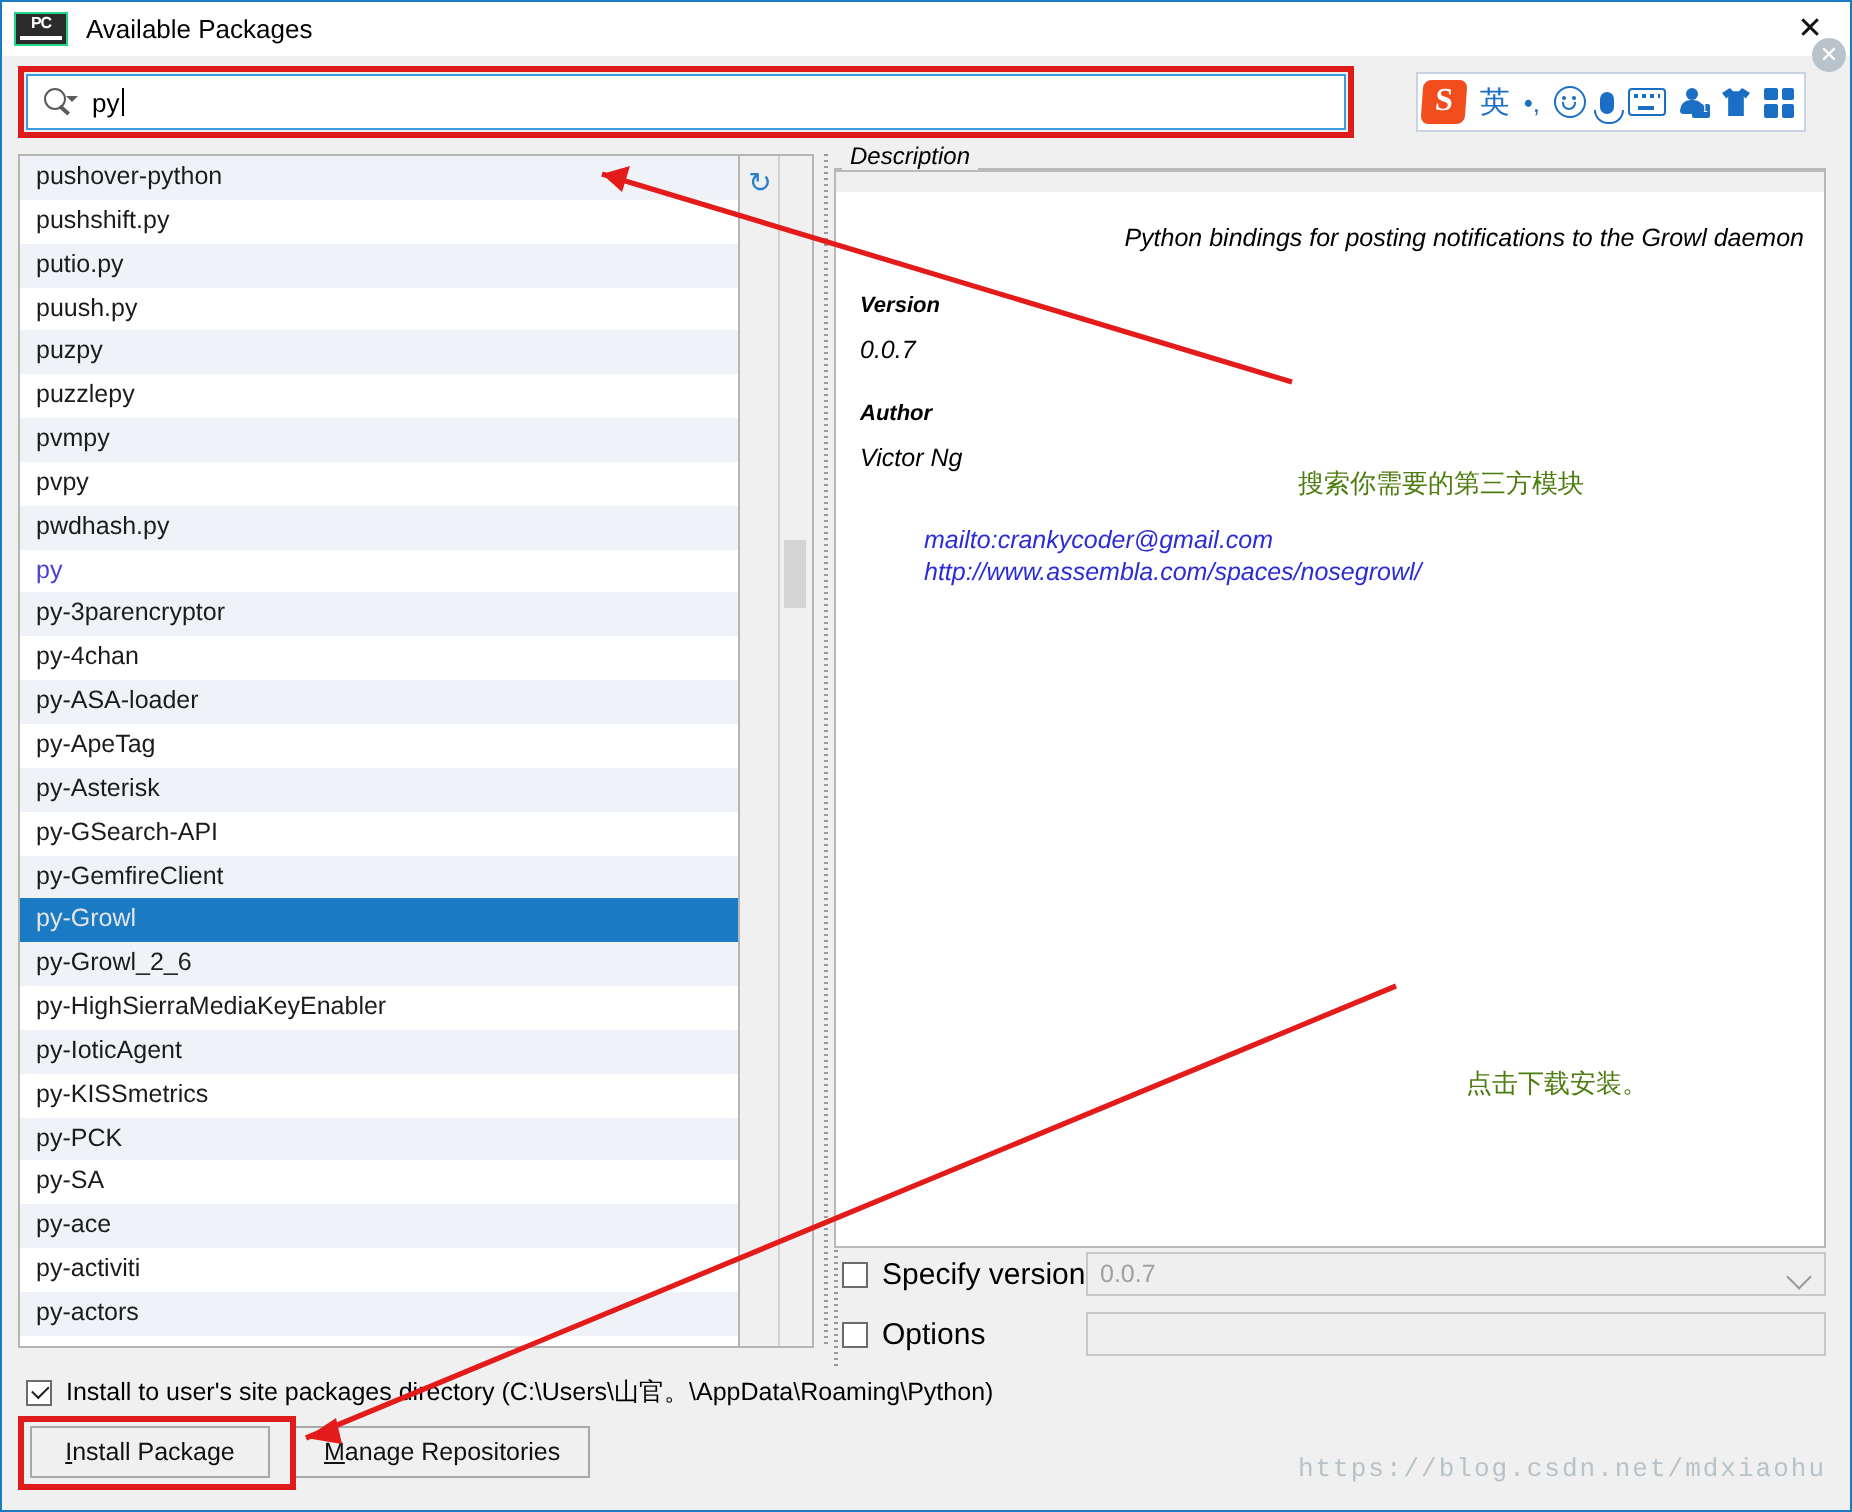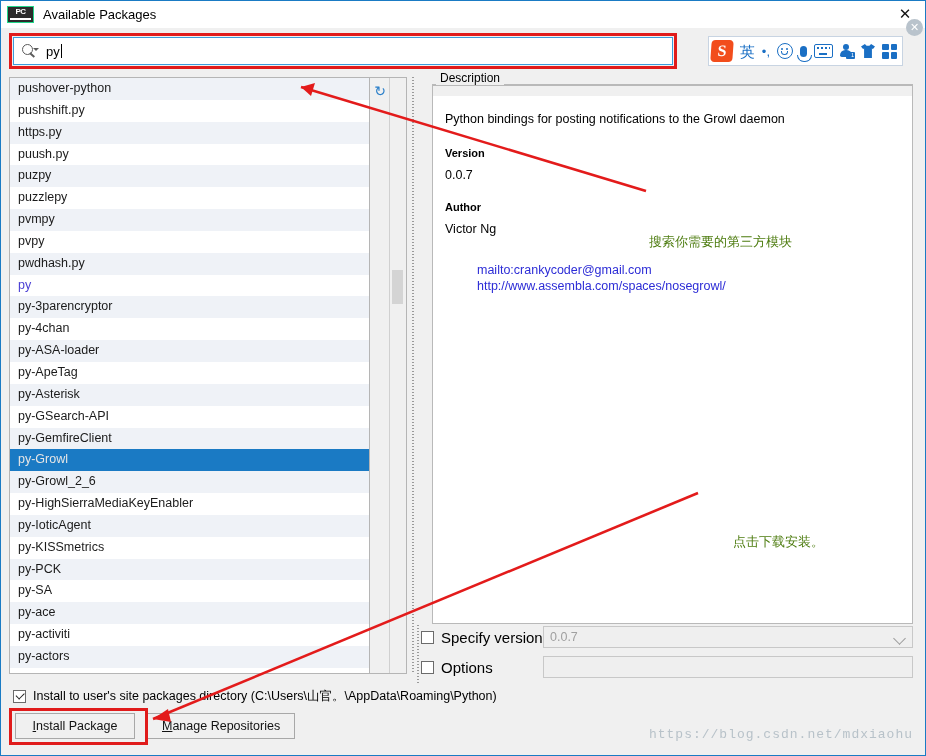--- a/index.html
+++ b/index.html
@@ -159,38 +159,38 @@
     position:absolute;left:2px;width:11px;top:192px;height:34px;background:#d4d4d4;
   }
   .splitter{
     position:absolute;left:408px;top:76px;width:8px;bottom:81px;
     background:
       repeating-linear-gradient(to bottom,#9a9a9a 0 1px,transparent 1px 3px) center / 2px 100% no-repeat;
   }
 
   
   .desc-group{
-    position:absolute;left:431px;top:78px;right:12px;height:545px;
+    position:absolute;left:416px;top:78px;right:12px;height:545px;font-style:italic;
   }
   .desc-legend{
     position:absolute;left:4px;top:-8px;background:#f0f0f0;padding:0 4px;font-size:12px;color:#000;
   }
   .desc-border{
     position:absolute;left:0;top:5px;right:0;bottom:0;
     border:1px solid #b9b9b9;box-sizing:border-box;
   }
   .desc-border::before{
     content:"";position:absolute;left:0;top:0;right:0;height:1px;background:#b9b9b9;
   }
   .desc-body{
     position:absolute;left:1px;top:17px;right:1px;bottom:1px;
     background:#fff;padding:12px 10px 0 12px;box-sizing:border-box;
     font-size:12.5px;line-height:22px;
   }
-  .desc-summary{margin:0 0 12px 0;}
+  .desc-summary{margin:0 0 12px 0;text-align:right;}
   .desc-label{font-weight:bold;font-size:11px;margin:0;}
   .desc-value{margin:0 0 10px 0;}
   .desc-links{margin-top:22px;}
   .desc-links a{color:#2c2cd6;text-decoration:none;display:block;line-height:16px;padding-left:32px;}
 
   
   .opt-area{position:absolute;left:420px;top:624px;right:12px;height:58px;}
   .opt-row{display:flex;align-items:center;height:24px;margin-bottom:6px;}
   .cb{
     width:13px;height:13px;border:1px solid #6b6b6b;background:#fff;box-sizing:border-box;
@@ -299,21 +299,21 @@
           <i></i>
         </span>
       </div>
   </div>
   <div class="ime-close">✕</div>
 
   <div class="list-panel">
     <div class="list-inner">
         <div class="row alt">pushover-python</div>
         <div class="row">pushshift.py</div>
-        <div class="row alt">https.py</div>
+        <div class="row alt">putio.py</div>
         <div class="row">puush.py</div>
         <div class="row alt">puzpy</div>
         <div class="row">puzzlepy</div>
         <div class="row alt">pvmpy</div>
         <div class="row">pvpy</div>
         <div class="row alt">pwdhash.py</div>
         <div class="row installed">py</div>
         <div class="row alt">py-3parencryptor</div>
         <div class="row">py-4chan</div>
         <div class="row alt">py-ASA-loader</div>

